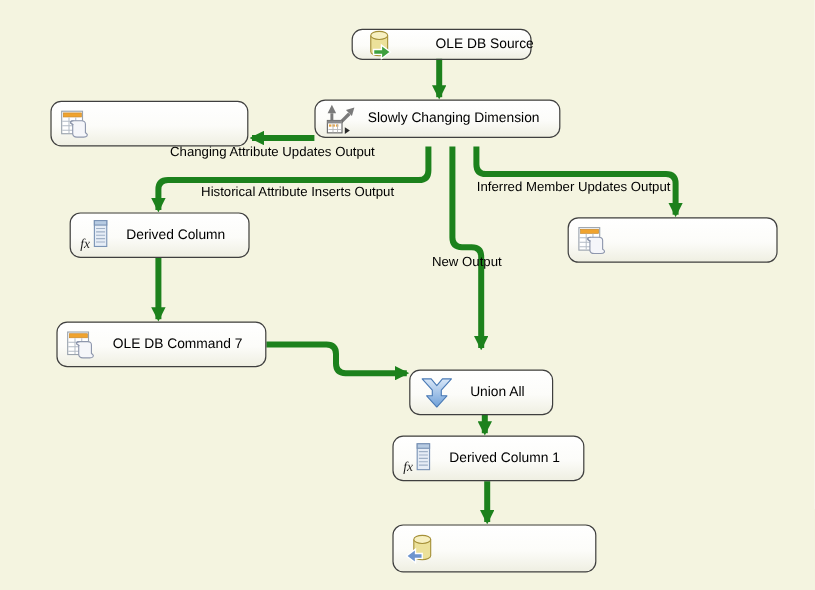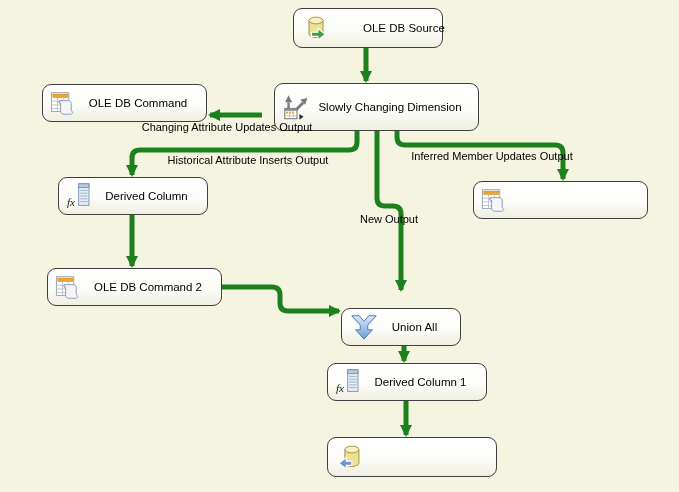--- a/index.html
+++ b/index.html
@@ -57,31 +57,31 @@
         <path d="M357,122 L357,142 Q357,150 349,150 L140,150 Q132,150 132,158 L132,175" fill="none" stroke="#1c811c" stroke-width="5" marker-end="url(#ah)"></path>
         <path d="M377,122 L377,198 Q377,206 385,206 L393,206 Q401,206 401,214 L401,290" fill="none" stroke="#1c811c" stroke-width="5" marker-end="url(#ah)"></path>
         <path d="M397,122 L397,137 Q397,145 405,145 L555,145 Q563,145 563,153 L563,179" fill="none" stroke="#1c811c" stroke-width="5" marker-end="url(#ah)"></path>
         <path d="M132,215 L132,266" fill="none" stroke="#1c811c" stroke-width="5" marker-end="url(#ah)"></path>
         <path d="M222,287 L272,287 Q280,287 280,295 L280,303 Q280,311 288,311 L339,311" fill="none" stroke="#1c811c" stroke-width="5" marker-end="url(#ah)"></path>
         <path d="M404,330 L404,361" fill="none" stroke="#1c811c" stroke-width="5" marker-end="url(#ah)"></path>
         <path d="M406,401 L406,435" fill="none" stroke="#1c811c" stroke-width="5" marker-end="url(#ah)"></path>
       </g>
   </svg>
   <div id="nodes-layer">
-      <div class="node" style="left: 293px; top: 8px; width: 150px; height: 40px; gap: 32px;">
+      <div class="node" style="left: 293px; top: 24px; width: 150px; height: 26px; gap: 32px;">
         <span class="icon">
           <svg viewBox="0 0 32 32" width="30" height="30">
             <path d="M8.5 8 v14.5 a7.5 3.6 0 0 0 15 0 V8" fill="#ece19a" stroke="#a59038"></path>
             <ellipse cx="16" cy="8" rx="7.5" ry="3.6" fill="#f7f0c2" stroke="#a59038"></ellipse>
             <path d="M11 20.5 h7 v-3.8 l8 6 -8 6 v-3.8 h-7 z" fill="#3ea03e" stroke="#ffffff" stroke-width="1.2"></path>
           </svg>
         </span>
         <span class="label">OLE DB Source</span>
       </div>
-      <div class="node" style="left: 274px; top: 83px; width: 205px; height: 48px;">
+      <div class="node" style="left: 262px; top: 83px; width: 205px; height: 32px;">
         <span class="icon">
           <svg viewBox="0 0 32 32" width="30" height="30">
             <path d="M7 24 V11" stroke="#7a7a7a" stroke-width="2.6" fill="none"></path>
             <path d="M7 3.5 L3.2 11 h7.6 z" fill="#7a7a7a"></path>
             <path d="M13.5 20.5 L22.5 11.5" stroke="#7a7a7a" stroke-width="3" fill="none"></path>
             <path d="M27 6 L24.8 13.5 L19.5 8.2 z" fill="#7a7a7a"></path>
             <rect x="3" y="17.5" width="13" height="11" fill="#ffffff" stroke="#666666"></rect>
             <rect x="3" y="17.5" width="13" height="2.6" fill="#8b8b8b"></rect>
             <rect x="4.4" y="21" width="2.2" height="2" fill="#e8a33d"></rect>
             <rect x="7.5" y="21" width="2.2" height="2" fill="#e8a33d"></rect>
@@ -95,21 +95,20 @@
       <div class="node" style="left: 42px; top: 84px; width: 165px; height: 38px;">
         <span class="icon">
           <svg viewBox="0 0 32 32" width="30" height="30">
             <rect x="1.5" y="5" width="18.5" height="20" fill="#ffffff" stroke="#9aa3ad"></rect>
             <rect x="3" y="6.5" width="16" height="3.6" fill="#f0a32e" stroke="#c8882a" stroke-width="0.6"></rect>
             <path d="M2 14 h18 M2 18 h18 M2 22 h18 M8 10.5 v14 M14 10.5 v14" stroke="#b4bcc6" stroke-width="0.9" fill="none"></path>
             <path d="M12 13.5 c-2.6 0 -3.6 1.6 -1.7 2.7 l1 .6 v8 c0 2 1.6 3.2 3.8 3.2 h6 c2.8 0 4.2 -1.7 2.4 -3.2 l-.9 -.7 v-7.8 c0 -1.8 -1.5 -2.8 -3.3 -2.8 z" fill="#f5f6fa" stroke="#8e97ad"></path>
             <path d="M12 13.5 c-2.6 0 -3.6 1.6 -1.7 2.7 l1.6 .9" fill="none" stroke="#8e97ad"></path>
           </svg>
         </span>
-        <span class="label">OLE DB Command</span>
       </div>
       <div class="node" style="left: 58px; top: 177px; width: 150px; height: 38px;">
         <span class="icon">
           <svg viewBox="0 0 32 32" width="30" height="30">
             <rect x="13.5" y="3" width="11" height="23" fill="#e6edf6" stroke="#7a93b5"></rect>
             <rect x="13.5" y="3" width="11" height="4" fill="#b7cbe2" stroke="#7a93b5"></rect>
             <path d="M15 10 h8 M15 13 h8 M15 16 h8 M15 19 h8 M15 22 h8" stroke="#9fb0c6" stroke-width="1" fill="none"></path>
             <text x="1" y="27" font-size="12" font-style="italic" font-family="'Liberation Serif', serif" fill="#1a1a1a">fx</text>
           </svg>
         </span>
@@ -129,21 +128,21 @@
       <div class="node" style="left: 47px; top: 268px; width: 175px; height: 38px;">
         <span class="icon">
           <svg viewBox="0 0 32 32" width="30" height="30">
             <rect x="1.5" y="5" width="18.5" height="20" fill="#ffffff" stroke="#9aa3ad"></rect>
             <rect x="3" y="6.5" width="16" height="3.6" fill="#f0a32e" stroke="#c8882a" stroke-width="0.6"></rect>
             <path d="M2 14 h18 M2 18 h18 M2 22 h18 M8 10.5 v14 M14 10.5 v14" stroke="#b4bcc6" stroke-width="0.9" fill="none"></path>
             <path d="M12 13.5 c-2.6 0 -3.6 1.6 -1.7 2.7 l1 .6 v8 c0 2 1.6 3.2 3.8 3.2 h6 c2.8 0 4.2 -1.7 2.4 -3.2 l-.9 -.7 v-7.8 c0 -1.8 -1.5 -2.8 -3.3 -2.8 z" fill="#f5f6fa" stroke="#8e97ad"></path>
             <path d="M12 13.5 c-2.6 0 -3.6 1.6 -1.7 2.7 l1.6 .9" fill="none" stroke="#8e97ad"></path>
           </svg>
         </span>
-        <span class="label">OLE DB Command 2</span>
+        <span class="label">OLE DB Command 7</span>
       </div>
       <div class="node" style="left: 341px; top: 292px; width: 120px; height: 38px; margin-top: 16px;">
         <span class="icon">
           <svg viewBox="0 0 32 32" width="30" height="30">
             <defs>
               <linearGradient id="ug" x1="0" y1="0" x2="0" y2="1">
                 <stop offset="0" stop-color="#d8e7f8"></stop>
                 <stop offset="1" stop-color="#6fa0d8"></stop>
               </linearGradient>
             </defs>
@@ -169,16 +168,16 @@
             <path d="M10.5 8 v14.5 a7.5 3.6 0 0 0 15 0 V8" fill="#ece19a" stroke="#a59038"></path>
             <ellipse cx="18" cy="8" rx="7.5" ry="3.6" fill="#f7f0c2" stroke="#a59038"></ellipse>
             <path d="M18 20.5 h-6 v-3.8 l-8 6 8 6 v-3.8 h6 z" fill="#6e95ce" stroke="#ffffff" stroke-width="1.2"></path>
           </svg>
         </span>
       </div>
     </div>
   <div id="labels-layer">
       <div class="edge-label" style="left: 227px; top: 121px;">Changing Attribute Updates Output</div>
       <div class="edge-label" style="left: 248px; top: 154px;">Historical Attribute Inserts Output</div>
-      <div class="edge-label" style="left: 478px; top: 150px; margin-left: 14px;">Inferred Member Updates Output</div>
+      <div class="edge-label" style="left: 478px; top: 150px;">Inferred Member Updates Output</div>
       <div class="edge-label" style="left: 389px; top: 213px;">New Output</div>
     </div>
 </div>
 
 </body></html>

